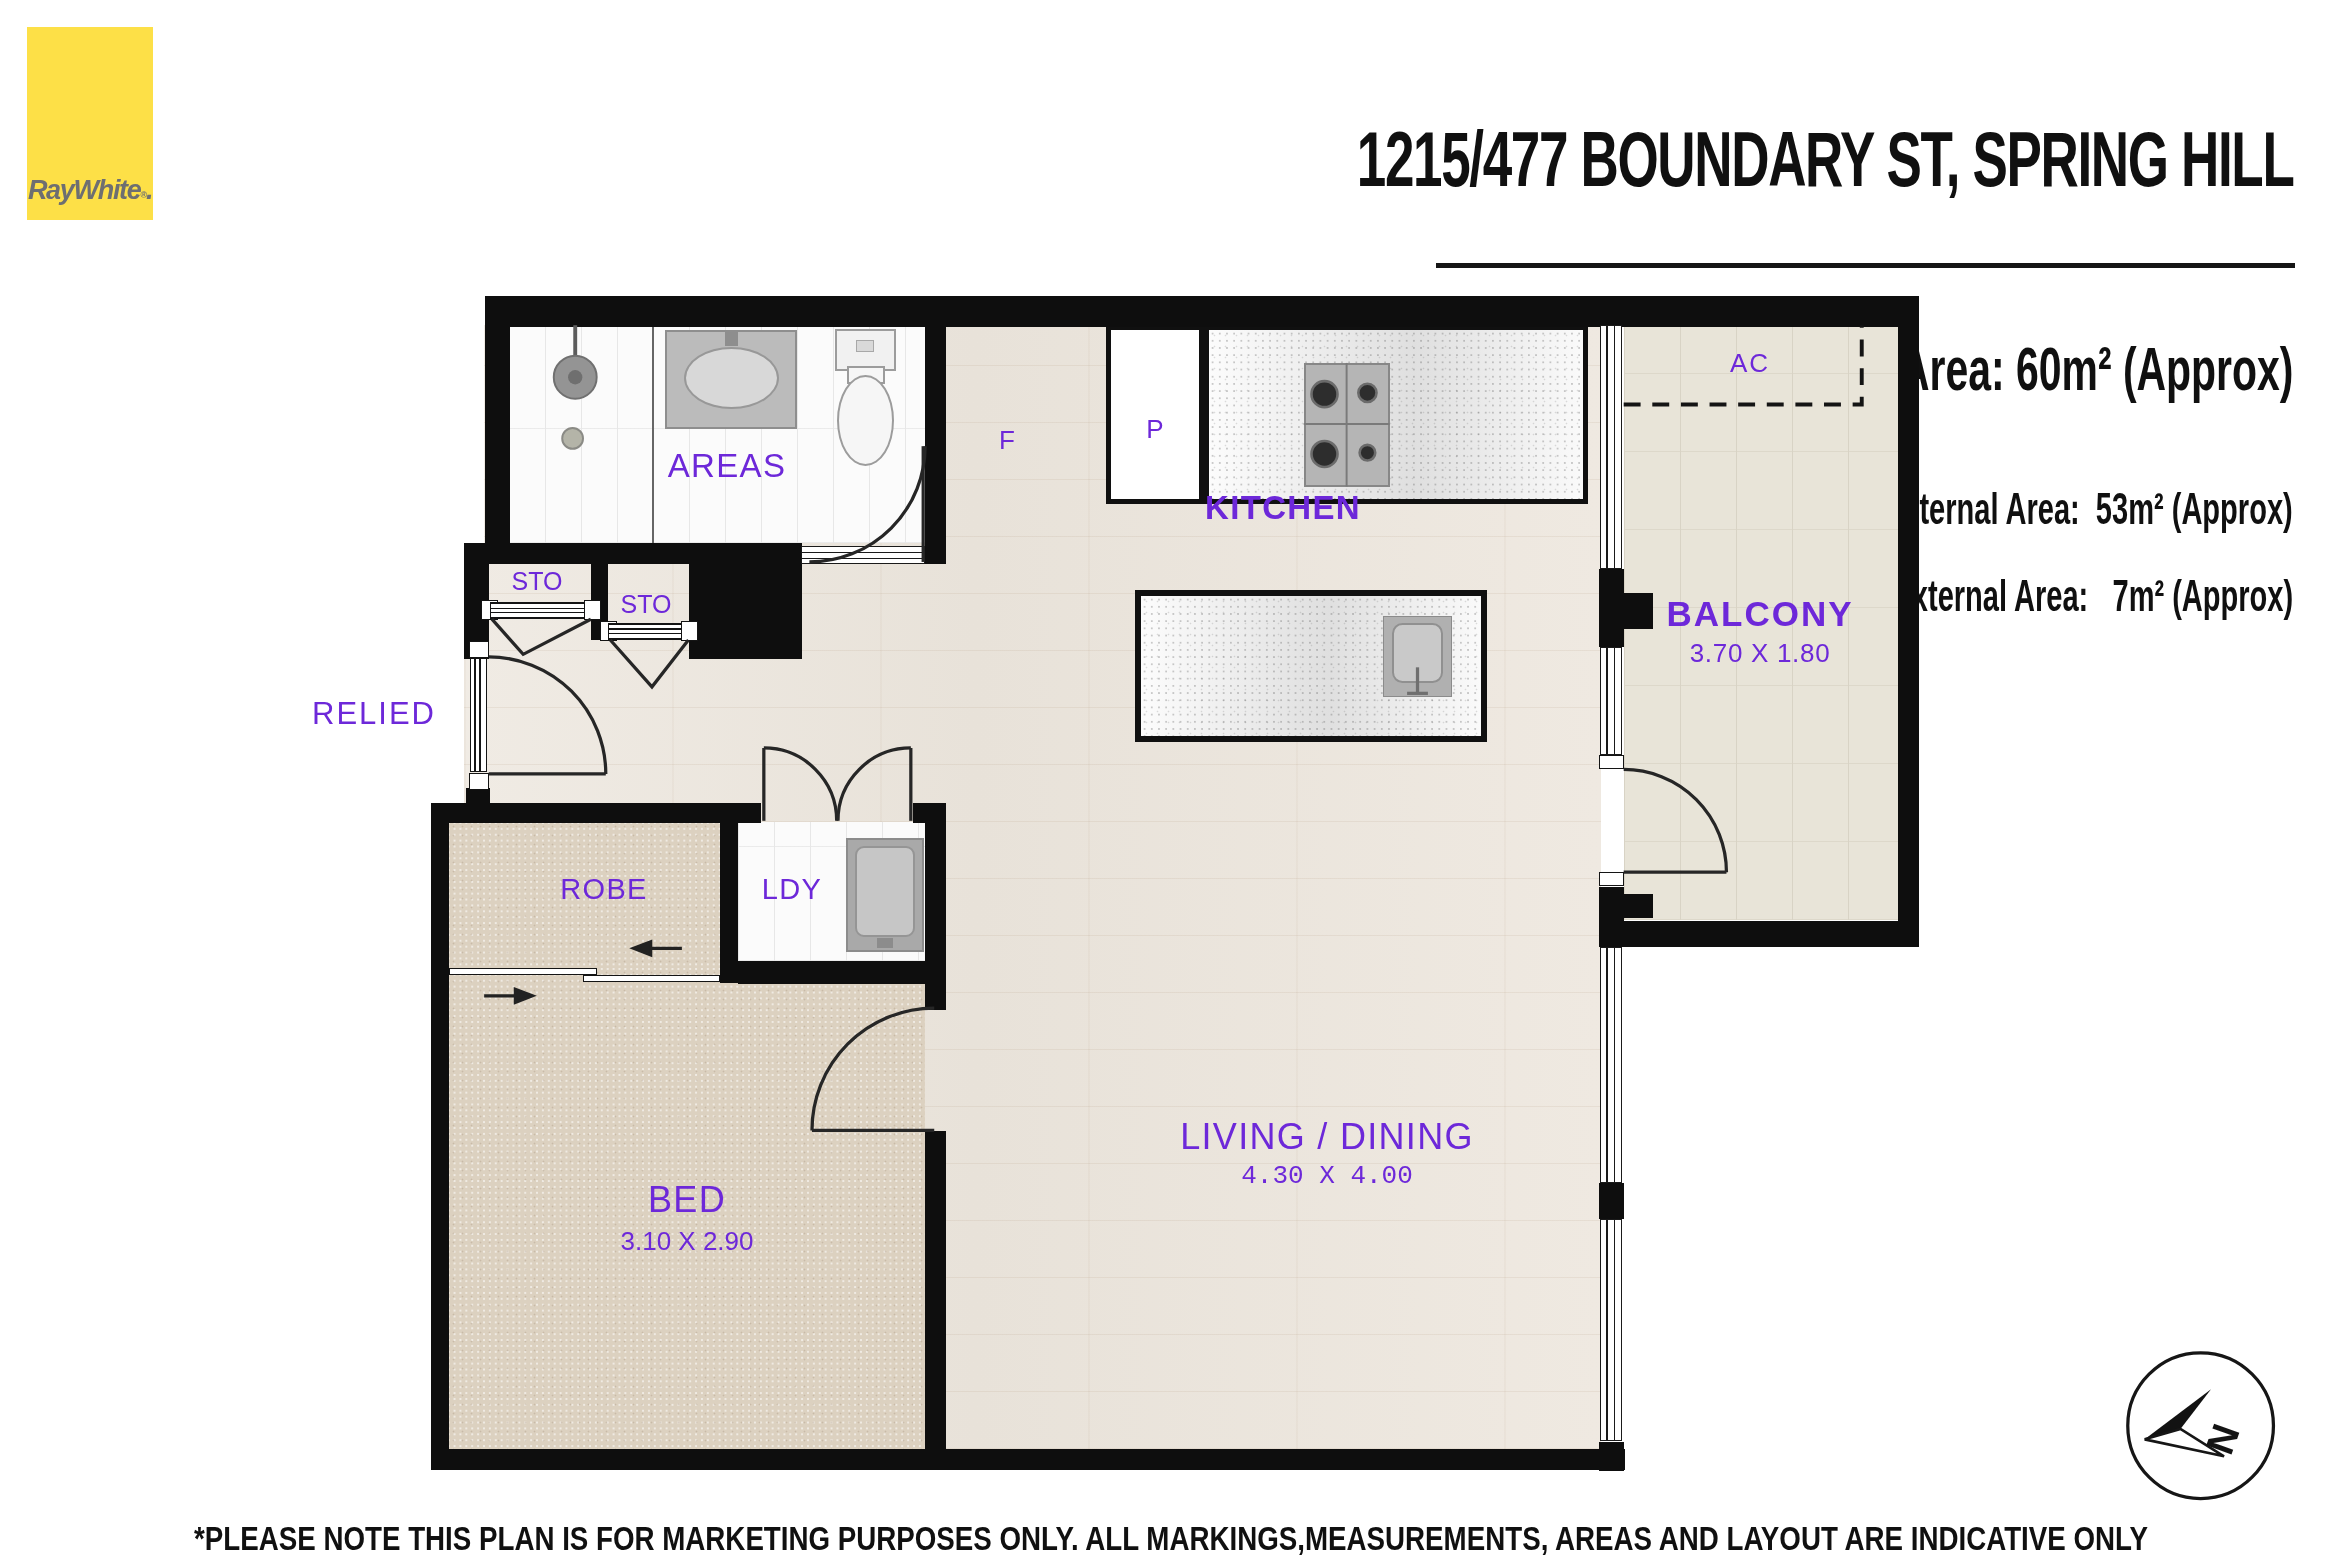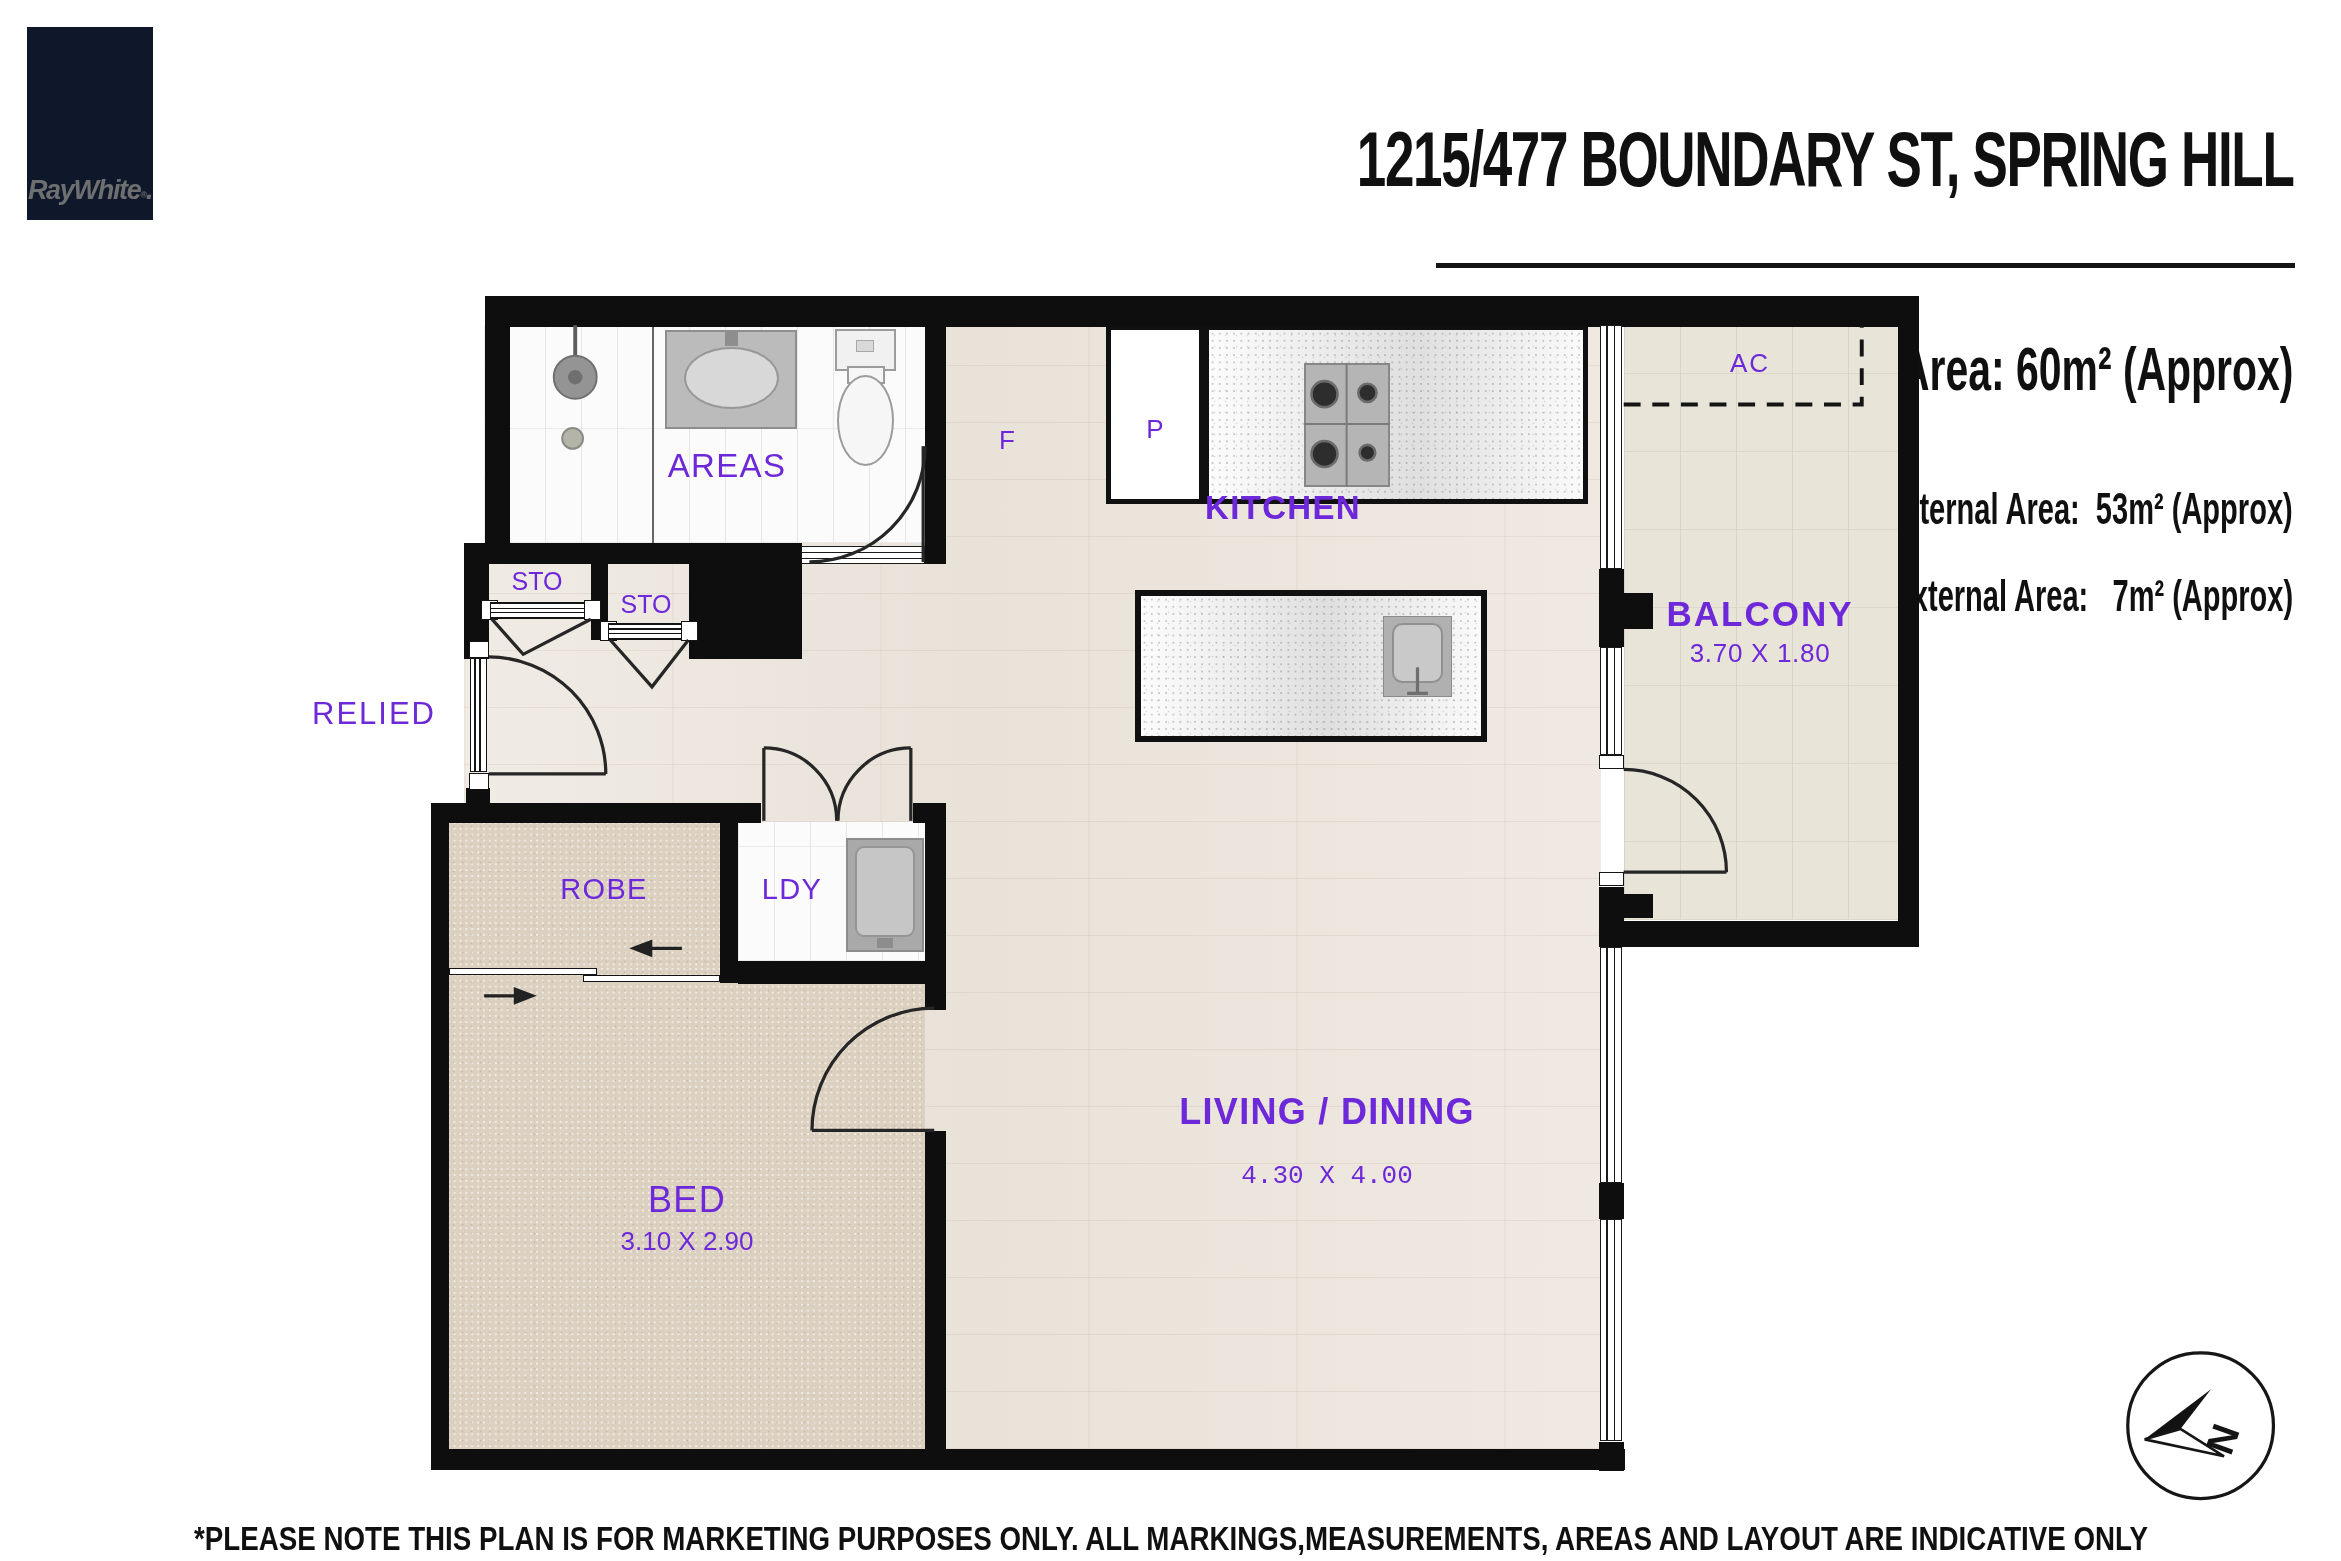--- a/index.html
+++ b/index.html
@@ -1,21 +1,21 @@
 <!DOCTYPE html>
 <html style="font-size:10.4px"><head>
 <meta charset="utf-8">
 <style>
   html,body{margin:0;padding:0;background:#ffffff;width:2342px;height:1561px;overflow:hidden;
     font-family:"Liberation Sans",sans-serif;}
   .abs{position:absolute;}
   #page{position:relative;width:2342px;height:1561px;background:#fff;}
 
   
-  .logo{position:absolute;left:27px;top:27px;width:126px;height:193px;background:#0f172a;}
+  .logo{position:absolute;left:27px;top:27px;width:126px;height:193px;background:#fde047;}
   .logo .word{position:absolute;left:0;right:0;bottom:14.3px;text-align:center;
     font-style:italic;font-weight:700;font-size:27px;color:#6e6f71;letter-spacing:-1.3px;}
   .logo .reg{font-size:9px;vertical-align:1.3px;font-style:normal;}
   .hline{position:absolute;right:49px;transform-origin:100% 50%;white-space:nowrap;color:#101010;}
   .title{top:114px;font-size:78px;font-weight:700;letter-spacing:-2px;transform:scaleX(0.68);}
   .rule{position:absolute;right:47px;top:263px;width:859px;height:4.6px;background:#151515;}
   .total{top:333px;font-size:62px;font-weight:700;transform:scaleX(0.66);}
   .areaLn{font-size:44px;font-weight:600;transform:scaleX(0.66);}
 
   
@@ -160,21 +160,21 @@
 
   <div class="label" style="left:727px;top:466px;font-size:33px;font-weight:500;letter-spacing:1.3px;">AREAS</div>
   <div class="label" style="left:537px;top:581px;font-size:25px;font-weight:500;">STO</div>
   <div class="label" style="left:646px;top:604px;font-size:25px;font-weight:500;">STO</div>
   <div class="label" style="left:374px;top:714px;font-size:31px;font-weight:400;letter-spacing:2px;">RELIED</div>
   <div class="label" style="left:604px;top:889px;font-size:29px;font-weight:500;letter-spacing:1.3px;">ROBE</div>
   <div class="label" style="left:792px;top:889px;font-size:29px;font-weight:500;letter-spacing:1.3px;">LDY</div>
   <div class="label" style="left:687px;top:1200px;font-size:36px;font-weight:500;letter-spacing:1.3px;">BED</div>
   <div class="label" style="left:687px;top:1241px;font-size:26px;font-weight:400;">3.10 X 2.90</div>
   <div class="label" style="left:1283px;top:508px;font-size:33px;font-weight:700;letter-spacing:1.3px;">KITCHEN</div>
-  <div class="label" style="left:1327px;top:1112px;font-size:36px;font-weight:700;letter-spacing:1.3px;">LIVING / DINING</div>
+  <div class="label" style="left:1327px;top:1137px;font-size:36px;font-weight:400;letter-spacing:1.3px;">LIVING / DINING</div>
   <div class="label" style="left:1327px;top:1176px;font-size:26px;font-weight:400;font-family:Liberation Mono, monospace;">4.30 X 4.00</div>
   <div class="label" style="left:1760px;top:614px;font-size:35px;font-weight:600;letter-spacing:2px;">BALCONY</div>
   <div class="label" style="left:1760px;top:653px;font-size:26px;font-weight:400;letter-spacing:0.7px;">3.70 X 1.80</div>
   <div class="label" style="left:1750px;top:363px;font-size:26px;font-weight:500;letter-spacing:2px;">AC</div>
   <div class="label" style="left:1007px;top:440px;font-size:26px;font-weight:500;">F</div>
   <div class="label" style="left:1155px;top:429px;font-size:26px;font-weight:500;">P</div>
 
   <svg class="overlay" width="2342" height="1561" viewBox="0 0 3600 2400">
 
     <g stroke="#262626" stroke-width="5" fill="none">

